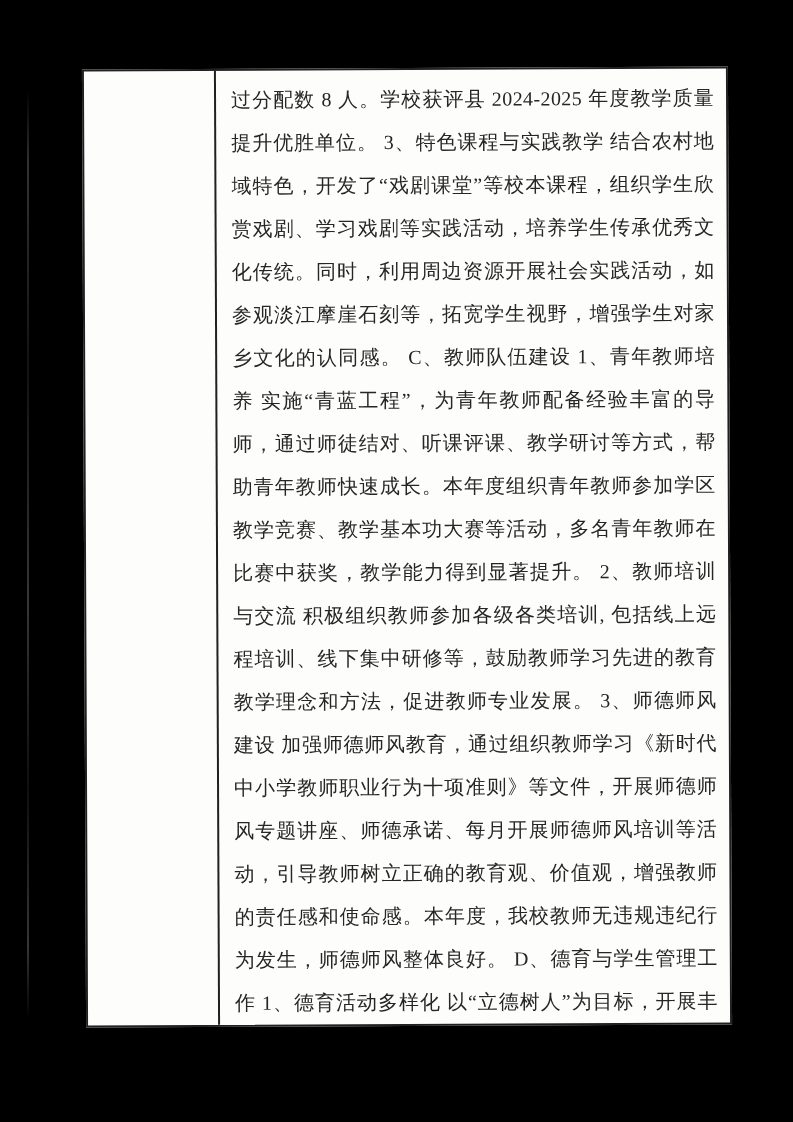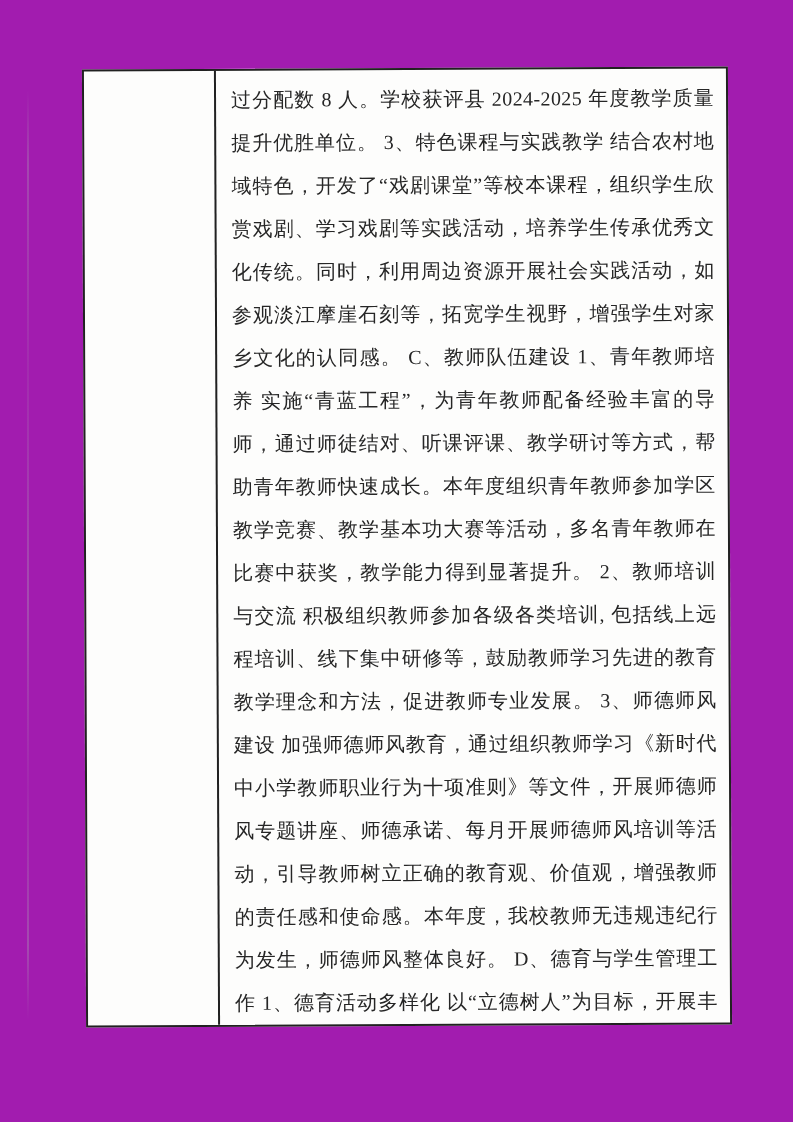--- a/index.html
+++ b/index.html
@@ -4,21 +4,21 @@
 <style>
   html, body {
     margin: 0;
     padding: 0;
     background: #e8e8e8;
   }
   .scan-page {
     position: relative;
     width: 793px;
     height: 1122px;
-    background: #a21caf;
+    background: #000000;
     overflow: hidden;
     font-family: "Liberation Serif", "DejaVu Serif", serif;
   }
   
   .scan-streak {
     position: absolute;
     left: 27px;
     top: 90px;
     width: 2px;
     height: 930px;

